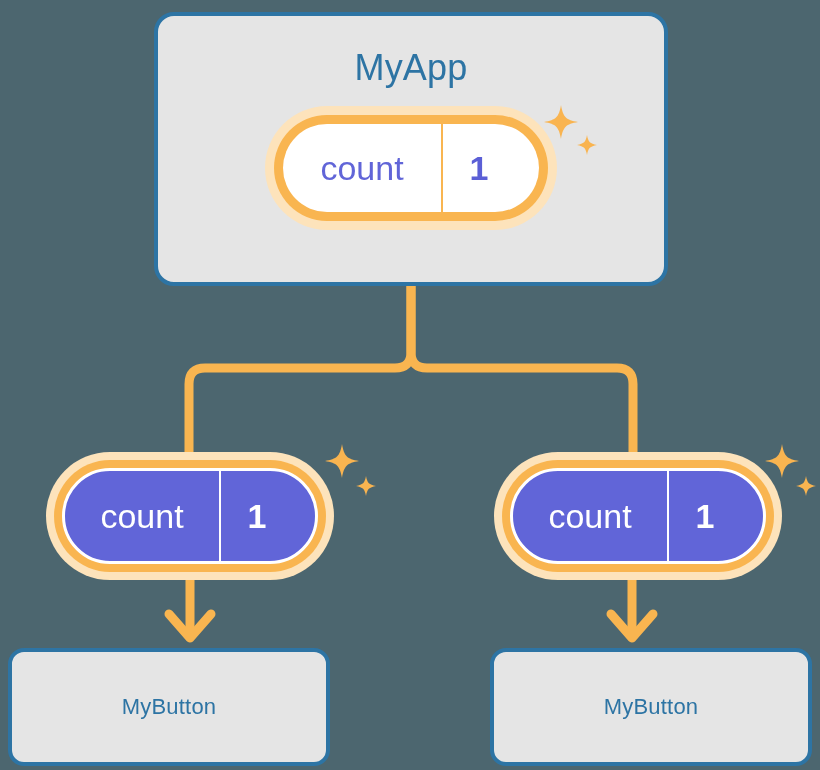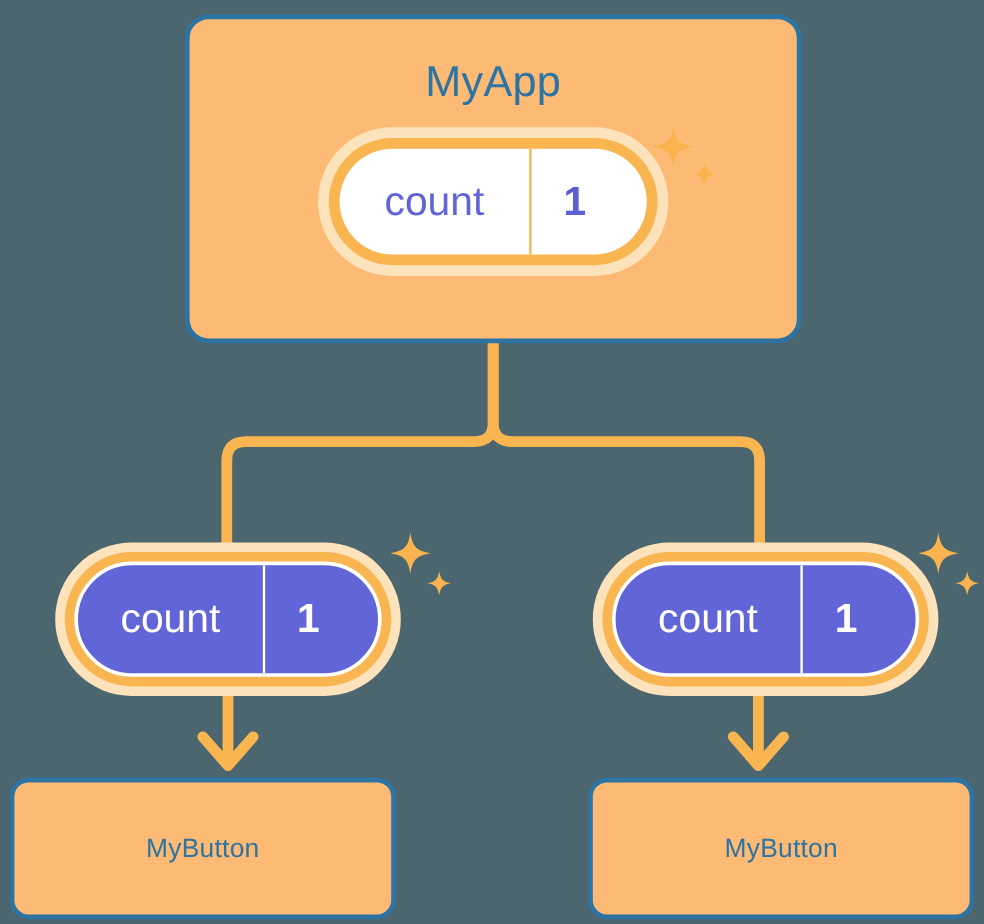--- a/index.html
+++ b/index.html
@@ -25,21 +25,21 @@
     left: 0;
     top: 0;
     width: 820px;
     height: 770px;
     pointer-events: none;
   }
 
   
   .card {
     position: absolute;
-    background: #fdba74;
+    background: #e5e5e5;
     border: 4px solid #2d74a4;
     border-radius: 18px;
     box-sizing: border-box;
     display: flex;
     flex-direction: column;
     align-items: center;
   }
   .card-title {
     color: #2d74a4;
     font-size: 36px;

